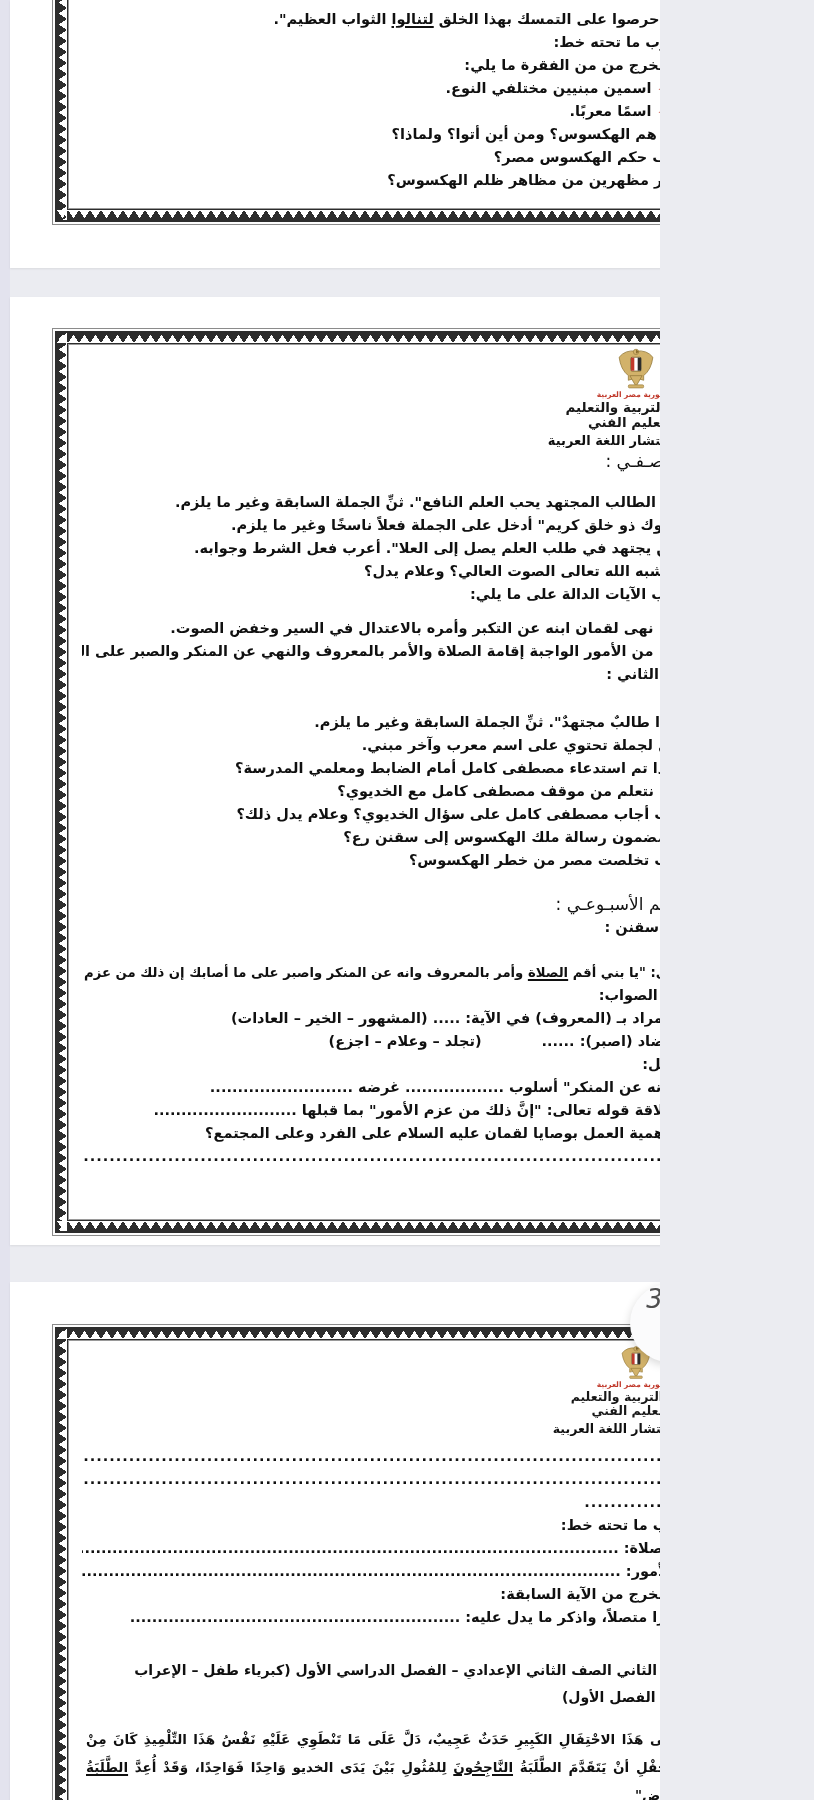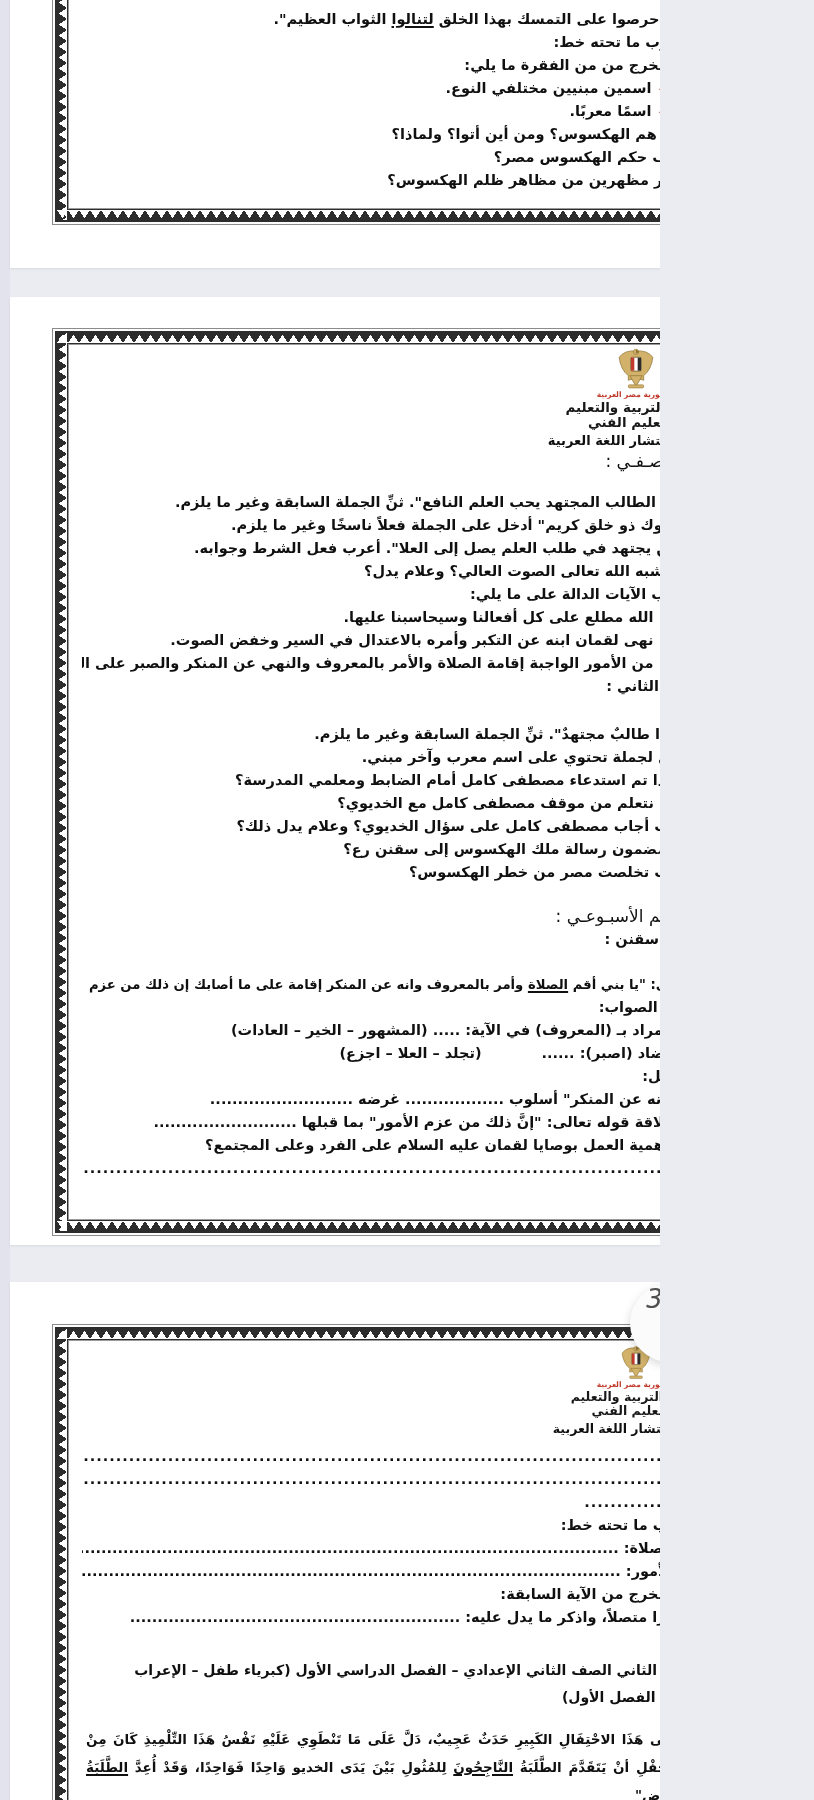--- a/index.html
+++ b/index.html
@@ -133,21 +133,20 @@
         <div class="heading h1m">الأداء الـصـفـي :</div>
 
         <div class="mt18">
           <div class="line ind1">1- "إنَّ الطالب المجتهد يحب العلم النافع". ثنِّ الجملة السابقة وغير ما يلزم.</div>
           <div class="line ind1">2- "أخوك ذو خلق كريم" أدخل على الجملة فعلاً ناسخًا وغير ما يلزم.</div>
           <div class="line ind1">3- "من يجتهد في طلب العلم يصل إلى العلا". أعرب فعل الشرط وجوابه.</div>
           <div class="line ind1">4- بم شبه الله تعالى الصوت العالي؟ وعلام يدل؟</div>
           <div class="line ind1">5- اكتب الآيات الدالة على ما يلي:</div>
           <div class="line bullet">
             <span class="arrow">◄</span>
-            <span>الله مطلع على كل أفعالنا وسيحاسبنا عليها.</span>
           </div>
           <div class="line bullet">
             <span class="arrow">◄</span>
             <span>نهى لقمان ابنه عن التكبر وأمره بالاعتدال في السير وخفض الصوت.</span>
           </div>
           <div class="line bullet">
             <span class="arrow">◄</span>
             <span>من الأمور الواجبة إقامة الصلاة والأمر بالمعروف والنهي عن المنكر والصبر على الشدائد.</span>
           </div>
           <div class="line wk">الأسبوع الثاني :</div>
@@ -159,26 +158,26 @@
           <div class="line ind1">3- لماذا تم استدعاء مصطفى كامل أمام الضابط ومعلمي المدرسة؟</div>
           <div class="line ind1">4- ماذا نتعلم من موقف مصطفى كامل مع الخديوي؟</div>
           <div class="line ind1">5- كيف أجاب مصطفى كامل على سؤال الخديوي؟ وعلام يدل ذلك؟</div>
           <div class="line ind1">6- ما مضمون رسالة ملك الهكسوس إلى سقنن رع؟</div>
           <div class="line ind1">7- كيف تخلصت مصر من خطر الهكسوس؟</div>
         </div>
 
         <div class="heading h2m">الـتـقـيـيـم   الأسبـوعـي :</div>
         <div class="line wk">الأسبوع سقنن :</div>
 
-        <div class="line fit mt22"><span>قال تعالى: "يا بني أقم </span><span class="u">الصلاة</span><span> وأمر بالمعروف وانه عن المنكر إقامة على ما أصابك إن ذلك من عزم </span></div>
+        <div class="line fit mt22"><span>قال تعالى: "يا بني أقم </span><span class="u">الصلاة</span><span> وأمر بالمعروف وانه عن المنكر واصبر على ما أصابك إن ذلك من عزم </span></div>
         <div class="line lbl">(أ) تخير الصواب:</div>
         <div class="line ind2">1- المراد بـ (المعروف) في الآية: ..... (المشهور – الخير – العادات)</div>
         <div class="line ind2 split">
           <span>2- مضاد (اصبر): ......</span>
-          <span class="opt">(تجلد – العلا – اجزع)</span>
+          <span class="opt">(تجلد – وعلام – اجزع)</span>
         </div>
         <div class="line lbl">(ب) أكمل:</div>
         <div class="line ind2">1- "انه عن المنكر" أسلوب .................. غرضه ..........................</div>
         <div class="line ind2">2- علاقة قوله تعالى: "إنَّ ذلك من عزم الأمور" بما قبلها ..........................</div>
         <div class="line lbl">(ج) ما أهمية العمل بوصايا لقمان عليه السلام على الفرد وعلى المجتمع؟</div>
         <div class="line dotsline">.......................................................................................................................................................................</div>
       </div>
     </div>
   </section>
 

